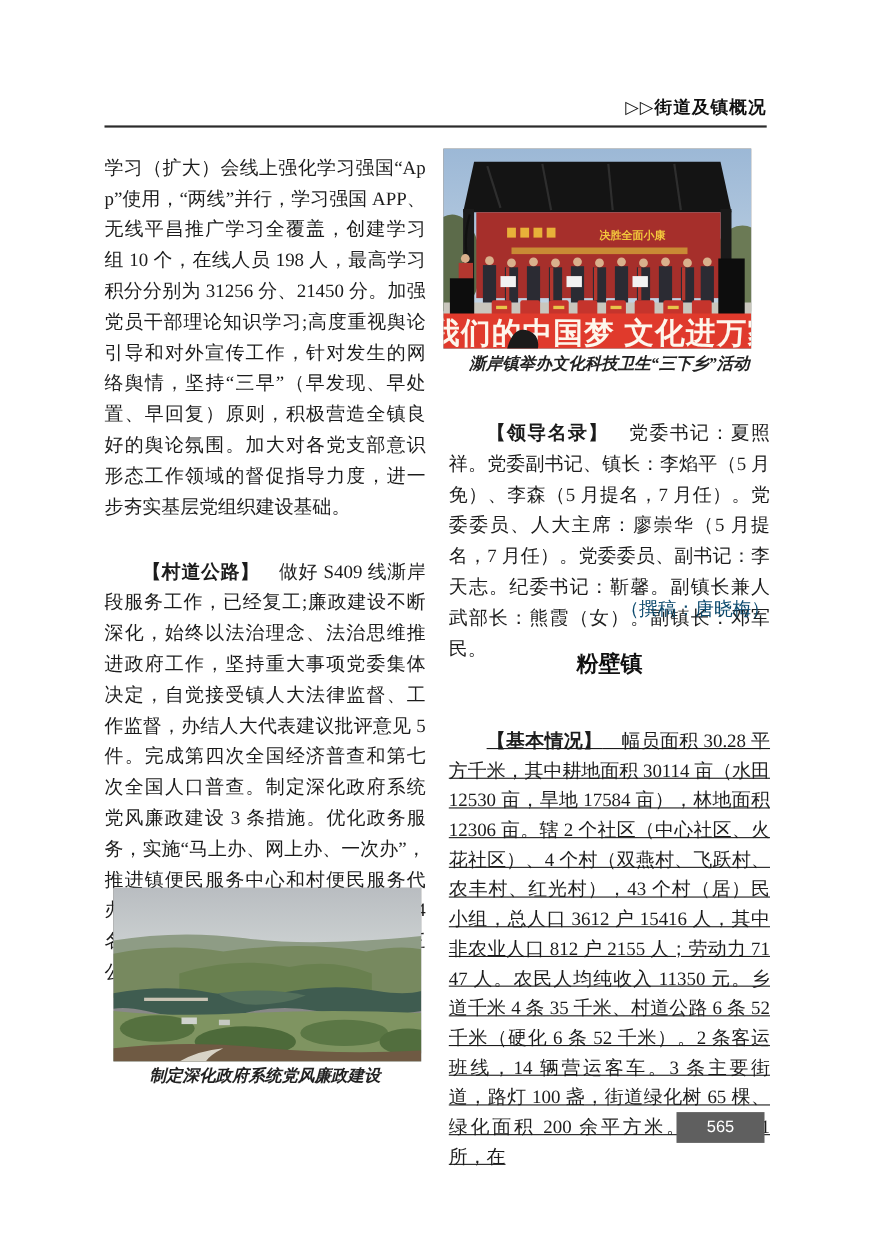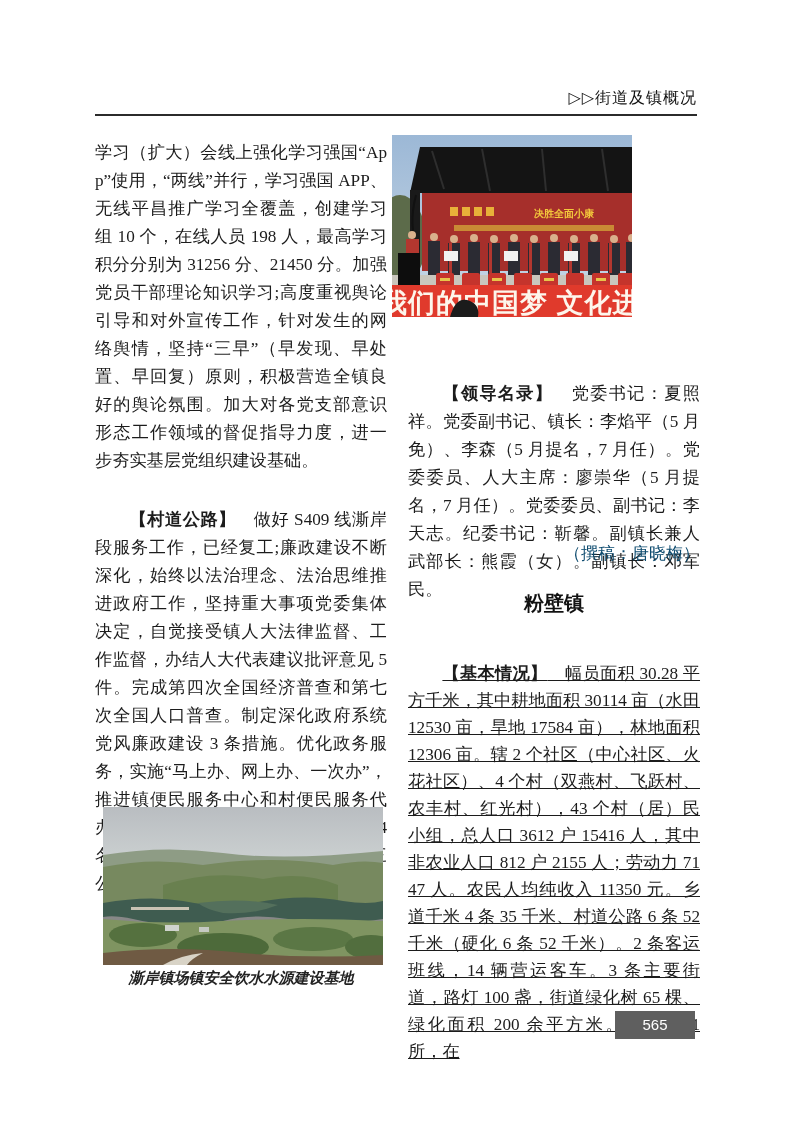--- a/index.html
+++ b/index.html
@@ -5,21 +5,21 @@
   html,body{margin:0;padding:0;background:#ffffff;}
   .page{
     position:relative;width:793px;height:1122px;background:#ffffff;
     font-family:"Liberation Serif","DejaVu Serif",serif;color:#1c1c1c;
     overflow:hidden;
   }
   .header-band{
     position:absolute;left:95px;top:88px;width:602px;height:26px;
     border-bottom:2px solid #2b2b2b;text-align:right;
     font-family:"Liberation Sans","DejaVu Sans",sans-serif;
-    font-size:16px;font-weight:400;letter-spacing:1px;color:#111;
+    font-size:16px;font-weight:700;letter-spacing:1px;color:#111;
   }
   .col{position:absolute;width:292px;}
   .para{
     margin:0;text-align:justify;font-size:17.2px;line-height:28px;
     word-break:break-all;color:#1c1c1c;
   }
   .indent{text-indent:2em;margin-top:30px;}
   .label{
     font-family:"Liberation Sans","DejaVu Sans",sans-serif;
     font-weight:bold;
@@ -82,24 +82,24 @@
       <ellipse cx="210" cy="132" rx="40" ry="12" fill="#5b7745"></ellipse>
       <ellipse cx="268" cy="140" rx="26" ry="12" fill="#526e3e"></ellipse>
       <rect x="62" y="118" width="14" height="6" fill="#cfd3cd"></rect>
       <rect x="96" y="120" width="10" height="5" fill="#c5c9c2"></rect>
 
       <path d="M0,146 Q70,138 140,146 Q210,152 280,148 L280,158 L0,158 Z" fill="#6f5a43"></path>
       <path d="M60,158 Q78,148 100,146 Q88,152 84,158 Z" fill="#d8d3c6"></path>
     </svg>
   </div>
   <div class="caption" style="left:95px;top:969px;">
-    <span>澌岸镇场镇安全饮水水源建设基地</span>
-  </div>
-
-  <div class="photo" style="left:392px;top:135px;width:240px;height:182px;">
+    <span>制定深化政府系统党风廉政建设</span>
+  </div>
+
+  <div class="photo" style="left:403px;top:135px;width:280px;height:182px;">
     <svg width="280" height="182" viewBox="0 0 280 182">
       <defs>
         <linearGradient id="sky1" x1="0" y1="0" x2="0" y2="1">
           <stop offset="0" stop-color="#9cb8d6"></stop>
             <stop offset="1" stop-color="#c3d4e4"></stop>
         </linearGradient>
       </defs>
       <rect x="0" y="0" width="280" height="150" fill="url(#sky1)"></rect>
 
       <ellipse cx="8" cy="105" rx="26" ry="45" fill="#5c6b4a"></ellipse>
@@ -184,20 +184,23 @@
       </g>
 
       <rect x="6" y="118" width="22" height="38" fill="#0d0d0d"></rect>
       <rect x="250" y="100" width="24" height="56" fill="#0d0d0d"></rect>
 
       <rect x="0" y="150" width="280" height="32" fill="#e03a2c"></rect>
       <text x="-12" y="177" font-size="27" font-weight="bold" fill="#fdf6ec" font-family="'Liberation Sans',sans-serif" letter-spacing="1">我们的中国梦 文化进万家</text>
       <path d="M58,182 q6,-22 20,-16 q10,4 8,16 Z" fill="#1b1b1b"></path>
     </svg>
   </div>
+  <div class="caption" style="left:408px;top:321px;">
+    <span>澌岸镇举办文化科技卫生“三下乡”活动</span>
+  </div>
 
   <div class="col" style="left:408px;top:349px;">
     <p class="para indent"><span class="label">【领导名录】</span><span>　党委书记：夏照祥。党委副书记、镇长：李焰平（5 月免）、李森（5 月提名，7 月任）。党委委员、人大主席：廖崇华（5 月提名，7 月任）。党委委员、副书记：李天志。纪委书记：靳馨。副镇长兼人武部长：熊霞（女）。副镇长：邓军民。</span></p>
   </div>
 
   <div class="byline" style="left:408px;top:542px;">
     <span>（撰稿：唐晓梅）</span>
   </div>
 
   <div class="section-title" style="left:408px;top:590px;">

